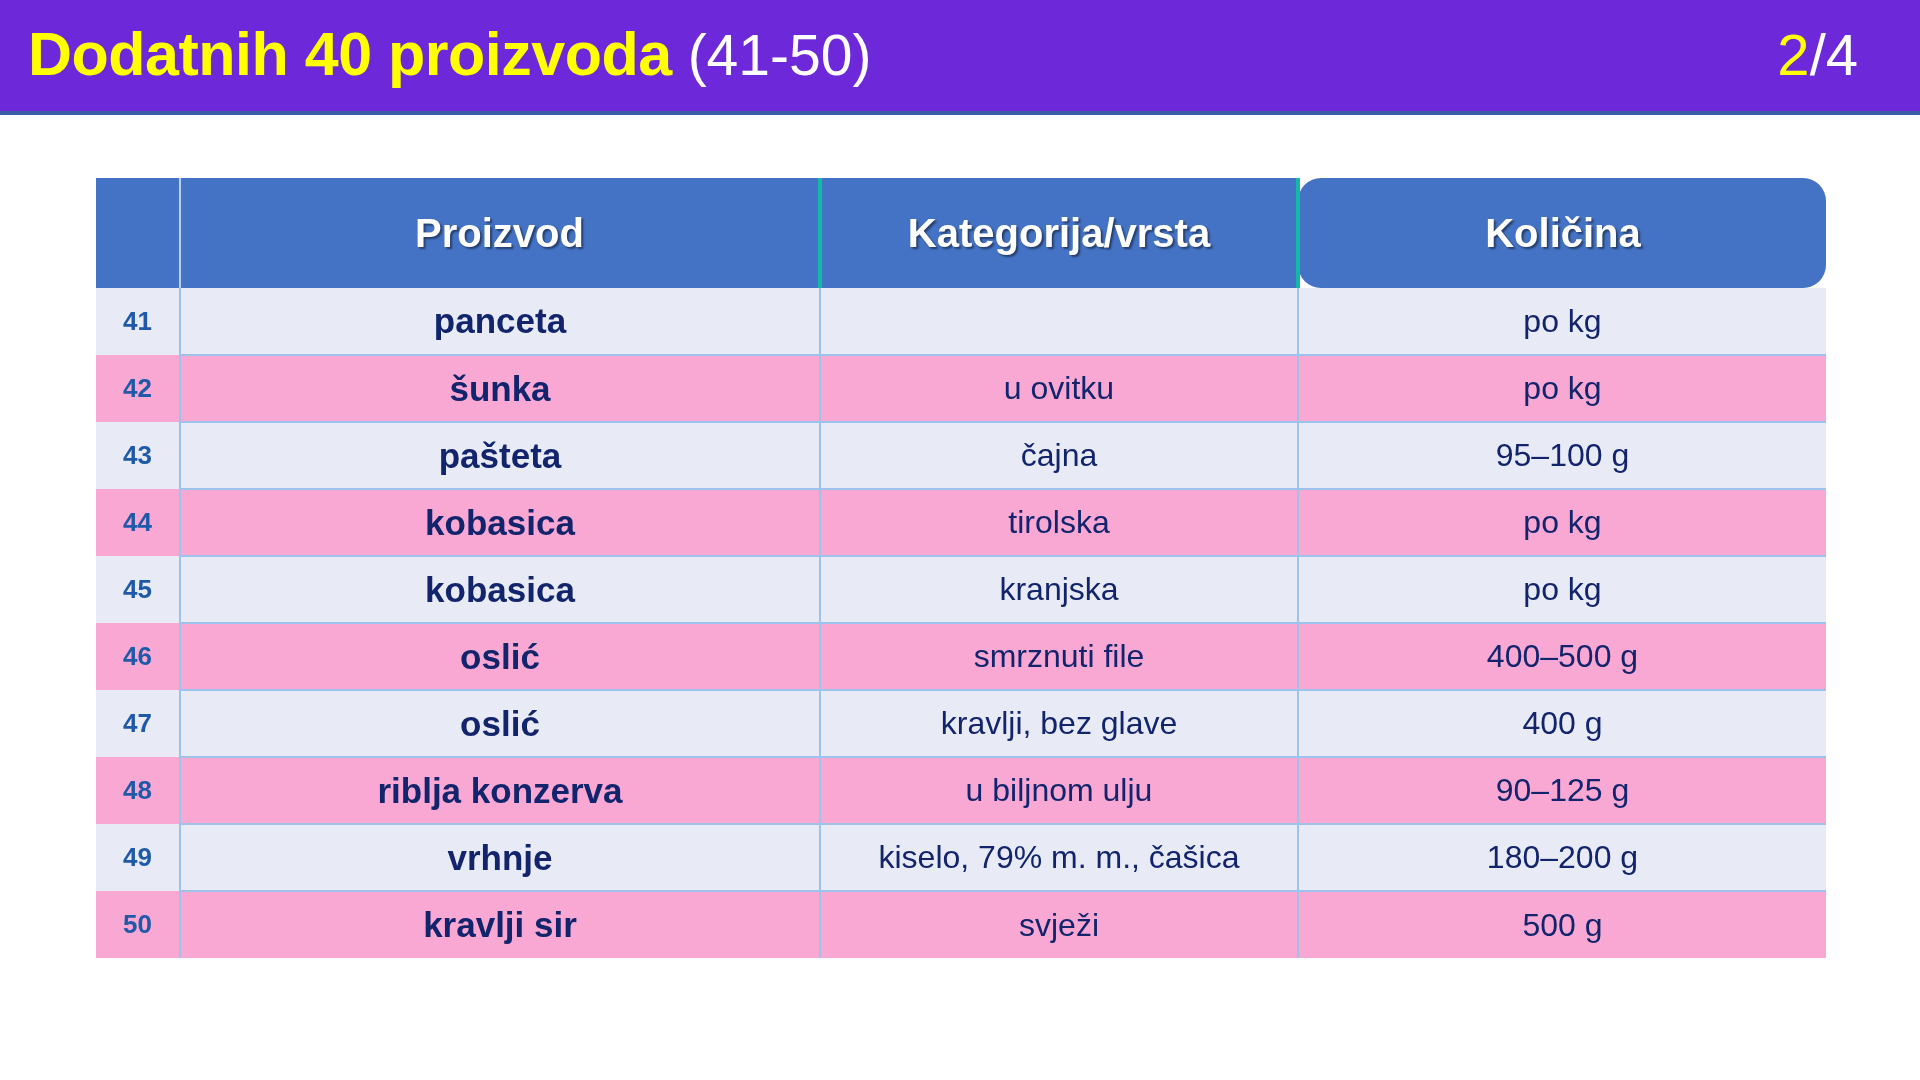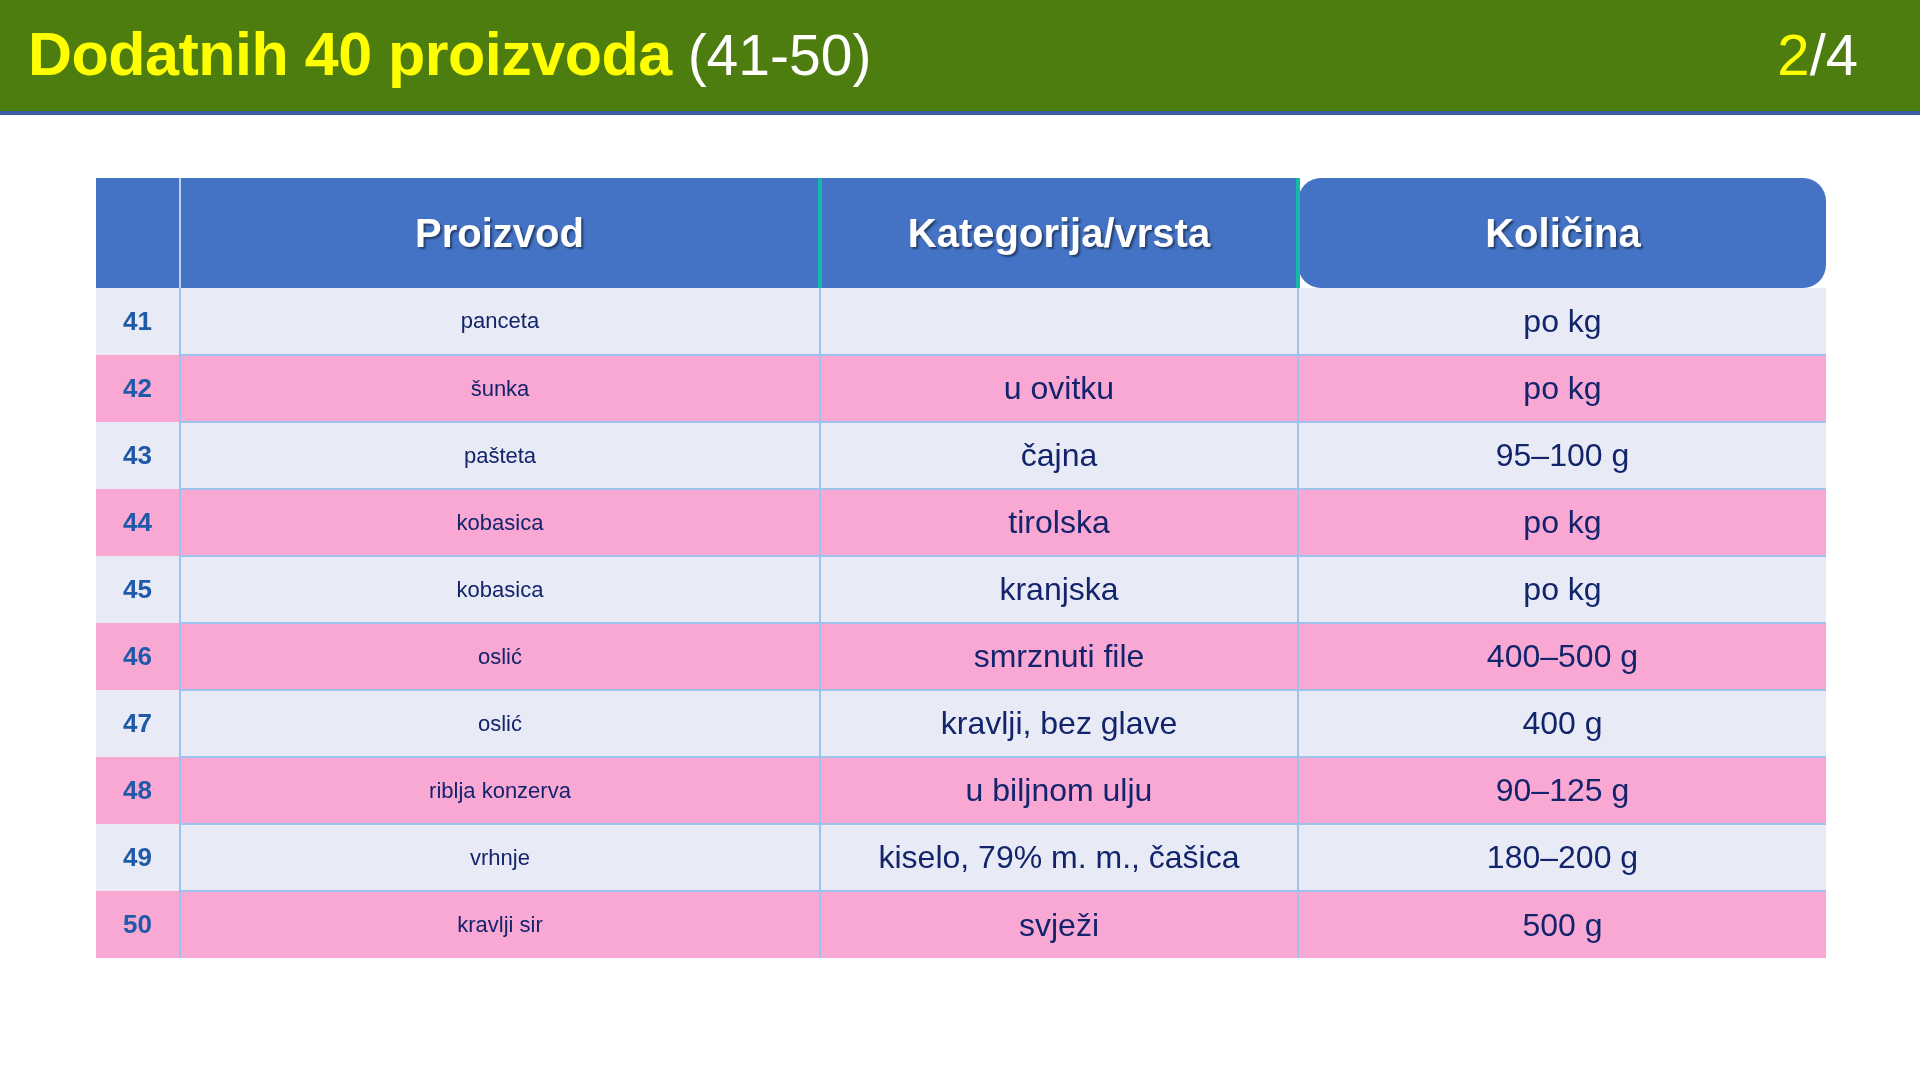--- a/index.html
+++ b/index.html
@@ -12,21 +12,21 @@
     background: #ffffff;
     font-family: "Liberation Sans", sans-serif;
     overflow: hidden;
   }
 
   
   .slide-header {
     position: relative;
     width: 1920px;
     height: 115px;
-    background: #4d7c0f;
+    background: #6d28d9;
     box-sizing: border-box;
     border-bottom: 4px solid #3A5CA8;
   }
   .header-title {
     position: absolute;
     left: 28px;
     top: 50%;
     transform: translateY(-52%);
     white-space: nowrap;
     line-height: 1;
@@ -106,22 +106,22 @@
   }
   tbody td.cell-num {
     font-size: 26px;
     font-weight: bold;
     color: #1F5AA8;
     border-right: 2px solid #9DC3ED;
     border-top: none;
     border-bottom: none;
   }
   tbody td.cell-prod {
-    font-weight: normal;
-    font-size: 22px;
+    font-weight: bold;
+    font-size: 35px;
     color: #12246B;
   }
   tbody td.cell-qty { border-right: none; }
 
   tbody tr:first-child td { border-top: none; margin-left: 12px; }
   tbody tr:last-child td { border-bottom: none; }
   tbody tr:last-child td.cell-num { border-bottom: none; }
 </style>
 </head>
 <body>

